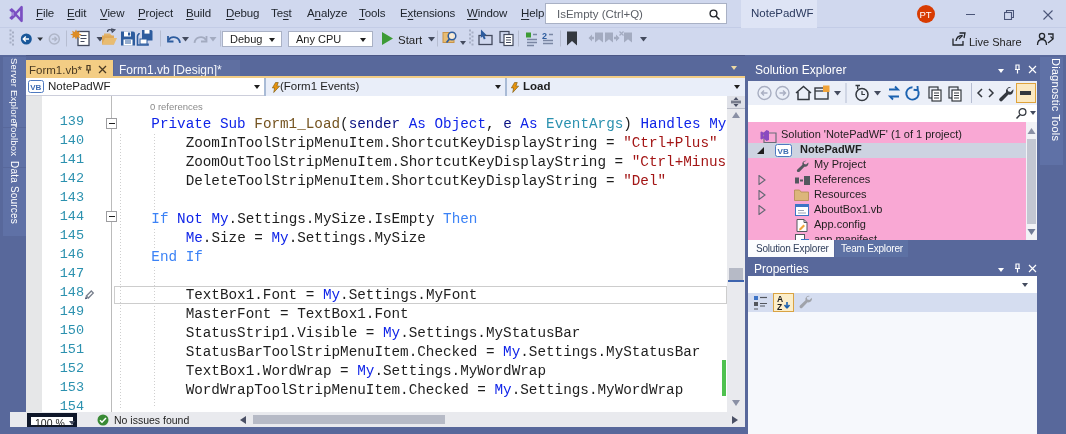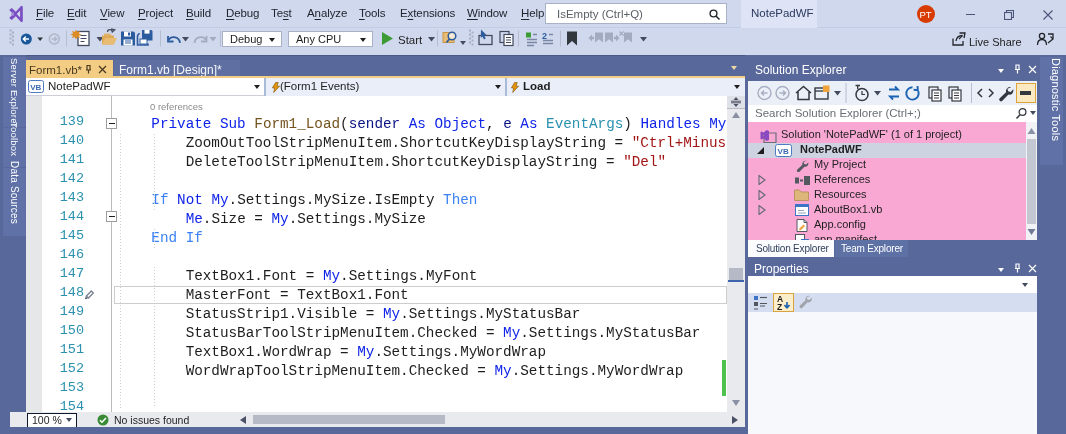--- a/index.html
+++ b/index.html
@@ -316,20 +316,21 @@
       <div>148</div>
       <div>149</div>
       <div>150</div>
     <div>151</div>
       <div>152</div>
       <div>153</div>
       <div>154</div>
   </div>
   <div id="code" class="abs">
     <div>    <span class="kb">Private Sub</span> <span class="mt">Form1_Load</span>(<span class="pm">sender</span> <span class="kb">As Object</span>, <span class="pm">e</span> <span class="kb">As</span> <span class="ty">EventArgs</span>) <span class="kb">Handles My</span></div>
+    <div>        ZoomInToolStripMenuItem.ShortcutKeyDisplayString = <span class="st">"Ctrl+Plus"</span></div>
     <div>        ZoomOutToolStripMenuItem.ShortcutKeyDisplayString = <span class="st">"Ctrl+Minus"</span></div>
     <div>        DeleteToolStripMenuItem.ShortcutKeyDisplayString = <span class="st">"Del"</span></div>
     <div></div>
     <div>    <span class="kp">If</span> <span class="kb">Not My</span>.Settings.MySize.IsEmpty <span class="kp">Then</span></div>
     <div>        <span class="kb">Me</span>.Size = <span class="kb">My</span>.Settings.MySize</div>
     <div>    <span class="kp">End If</span></div>
     <div></div>
     <div>        TextBox1.Font = <span class="kb">My</span>.Settings.MyFont</div>
     <div>        MasterFont = TextBox1.Font</div>
     <div>        StatusStrip1.Visible = <span class="kb">My</span>.Settings.MyStatusBar</div>
@@ -366,21 +367,21 @@
     </svg>
     <div class="abs" style="left:2px;top:172px;width:14px;height:12px;background:#B6BAC6"></div>
     <div class="abs" style="left:1px;top:184px;width:16px;height:2px;background:#3E64AE"></div>
     <svg class="abs" style="left:4px;top:303px" width="10" height="7" viewBox="0 0 10 7">
       <path d="M5 7 l4-6 h-8 z" fill="#8A90A5"></path>
     </svg>
   </div>
 </div>
 
 <div id="hrow" class="abs">
-  <div class="abs" style="left:17px;top:1px;width:50px;height:16px;background:#fff;border:1px solid #0f172a;box-sizing:border-box">
+  <div class="abs" style="left:17px;top:1px;width:50px;height:16px;background:#fff;border:4px solid #0f172a;box-sizing:border-box">
     <span class="abs" style="left:4px;top:0px;font-size:10.5px;color:#1E1E1E">100 %</span>
     <span class="caret" style="left:38px;top:4px;border-top-color:#444B5E"></span>
   </div>
   <svg class="abs" style="left:87px;top:2px" width="12" height="12" viewBox="0 0 12 12">
     <circle cx="6" cy="6" r="5.5" fill="#388A34"></circle>
     <path d="M3 6.2 l2 2 l4-4.2" stroke="#fff" stroke-width="1.5" fill="none"></path>
   </svg>
   <span class="abs" style="left:104px;top:1.5px;font-size:10.5px;color:#1E1E1E">No issues found</span>
   <svg class="abs" style="left:230px;top:4px" width="6" height="8" viewBox="0 0 6 8">
       <path d="M6 0 v8 L0 4 z" fill="#4A5065"></path>
@@ -434,21 +435,20 @@
     <path d="M206 12 h5 M206 14.5 h5 M206 17 h5"></path>
   </g>
   <rect x="223" y="2" width="1" height="20" fill="#B6BDD1"></rect>
   <path d="M234 8 l-4 4 4 4 M241 8 l4 4 -4 4" fill="none" stroke="#33383F" stroke-width="1.5"></path>
   <path d="M11.5 2 a3.5 3.5 0 0 0 -4.5 4.2 l-5.5 5.3 a1.6 1.6 0 0 0 2.3 2.3 l5.3-5.5 a3.5 3.5 0 0 0 4.2-4.5 l-2.3 2.3 -2.2-0.6 -0.6-2.2 z" fill="#33383F" transform="translate(250,4) scale(1.15)"></path>
   <rect x="268.5" y="2.5" width="19" height="19" fill="#FBE9C2" stroke="#DFA33C" stroke-width="1"></rect>
   <rect x="272" y="10" width="11" height="4" fill="#33383F"></rect>
 </svg>
 </div>
 <div id="sesearch" class="abs">
-    <span>Search Solution Explorer (Ctrl+;)</span>
   <svg class="abs" style="left:267px;top:2px" width="13" height="13" viewBox="0 0 13 13">
     <circle cx="7.5" cy="5" r="3.4" fill="none" stroke="#33383F" stroke-width="1.3"></circle>
     <line x1="5" y1="7.7" x2="1.5" y2="11.5" stroke="#33383F" stroke-width="1.5"></line>
   </svg>
   <span class="caret" style="left:282px;top:6px;border-top-color:#444B5E"></span>
 </div>
 <div id="setree" class="abs">
   <div class="trow" style="top:6px">
     <svg class="tico" style="left:10px" width="19" height="14" viewBox="0 0 19 14">
       <path d="M6 4 h12 v9.5 H6 z" fill="none" stroke="#6A6E79" stroke-width="1.2"></path>

